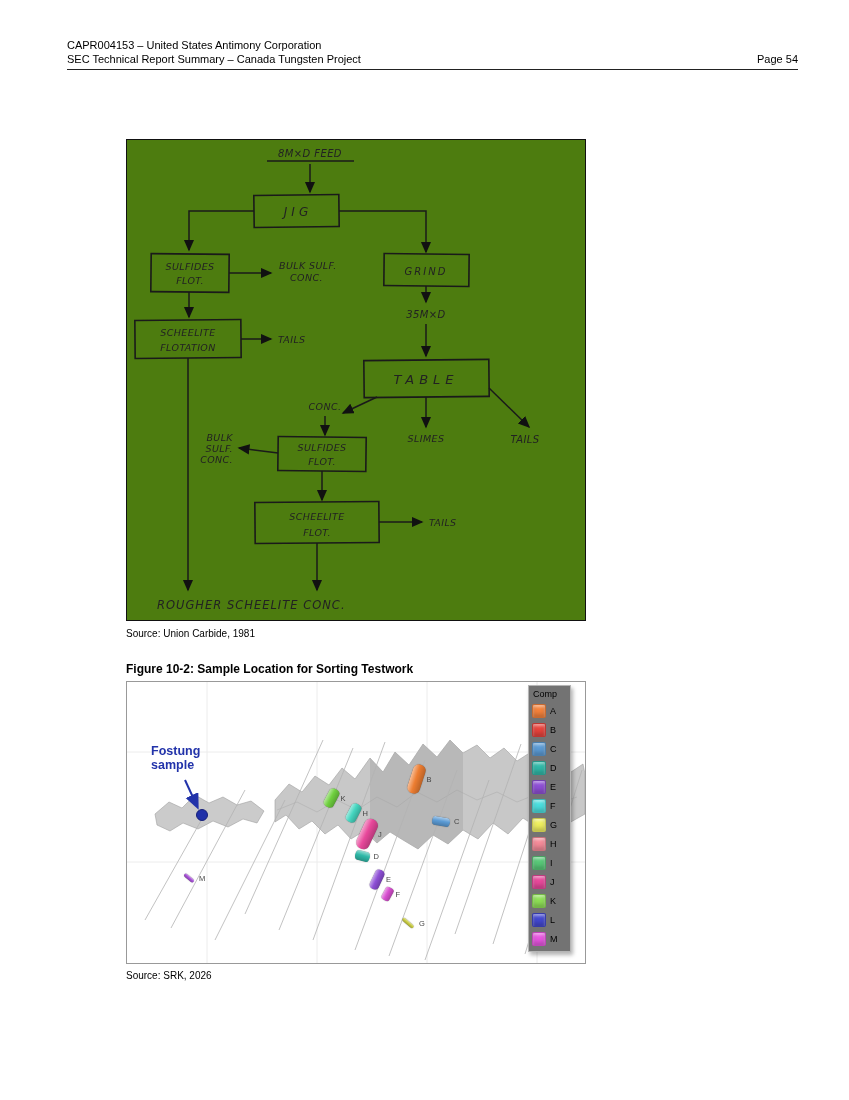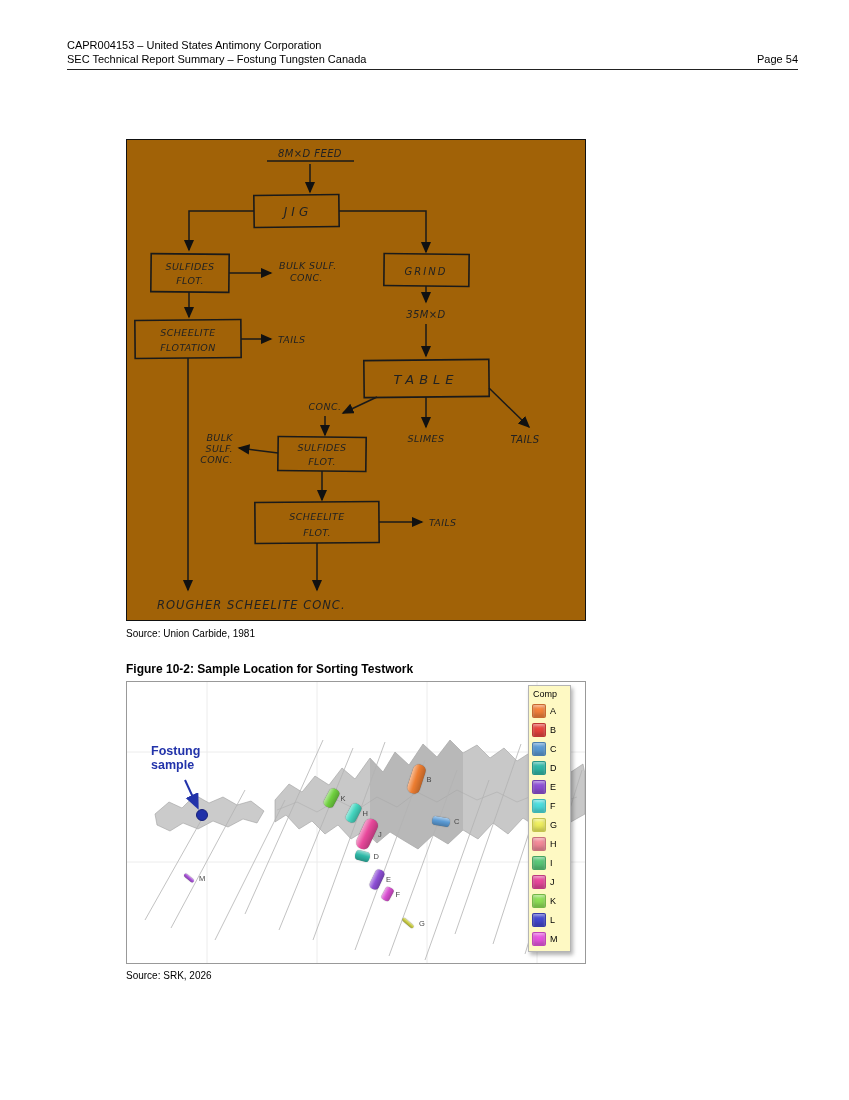--- a/index.html
+++ b/index.html
@@ -16,59 +16,59 @@
   
   .fig-title { position:absolute; left:118px; font-size:12px; font-weight:bold; }
   #fig1-title { top:111px; }
   #fig2-title { top:662px;text-align:center; }
   .fig-source { position:absolute; left:118px; font-size:10px; }
   #fig1-source { top:628px; }
   #fig2-source { top:970px;text-align:center; }
 
   
   .fig1-frame { position:absolute; left:118px; top:139px; width:458px; height:480px;
-                border:1px solid #111; background:#a16207; }
+                border:1px solid #111; background:#4d7c0f; }
   .fc { font:italic 10px "DejaVu Sans", sans-serif; fill:#222; letter-spacing:.4px; }
   .t-mid { text-anchor:middle; }
   .t-end { text-anchor:end; }
   .fc-big { font-size:12px; letter-spacing:4px; }
   .fc-table { font-size:13px; letter-spacing:5px; }
   .fc-sm { font-size:9.5px; }
   .fc-rough { font-size:11.5px; letter-spacing:1px; }
   .fc-box { fill:none; stroke:#1a1a1a; stroke-width:1.6; }
   .fc-line { fill:none; stroke:#1a1a1a; stroke-width:1.5; }
 
   
   .fig2-frame { position:absolute; left:118px; top:681px; width:458px; height:281px;
                 border:1px solid #999; background:#fff; }
   .scene { position:relative; width:458px; height:281px; overflow:hidden; }
   .scene-svg { position:absolute; left:0; top:0; }
   .scene-label { position:absolute; left:24px; top:62px; width:62px; font-weight:bold;
                  font-size:12.5px; line-height:1.15; color:#2233AA; }
   .cyl { position:absolute; box-shadow:0 0 1px rgba(0,0,0,.4); }
   .cyl-label { position:absolute; font-size:7.5px; color:#444; }
-  .legend { position:absolute; top:3px; right:14px; width:38px; background:#fef9c3;
+  .legend { position:absolute; top:3px; right:14px; width:38px; background:#737373;
             border:1px solid #b5b5b5; box-shadow:2px 3px 4px rgba(0,0,0,.3);
             padding:2px 0 3px 3px; }
   .legend-header { font-size:9px; margin:1px 0 2px 1px; }
   .legend-row { display:flex; align-items:center; height:19px; gap:4px; }
   .legend-swatch { width:12px; height:12px; border-radius:2px; flex:0 0 auto;
                    border:1px solid rgba(0,0,0,.18);
                    box-shadow: inset 0 -3px 4px rgba(0,0,0,.22), inset 0 2px 3px rgba(255,255,255,.5); }
   .legend-label { font-size:9px; }
 </style>
 </head>
 <body>
 
 <div class="page">
 
   <header class="doc-header">
     <div>CAPR004153 – United States Antimony Corporation</div>
     <div class="header-row2">
-      <span>SEC Technical Report Summary – Fostung Tungsten Canada</span>
+      <span>SEC Technical Report Summary – Canada Tungsten Project</span>
       <span>Page 54</span>
     </div>
   </header>
 
 
   <div class="fig1-frame">
     <svg width="458" height="480" viewBox="0 0 458 480">
       <defs>
         <marker id="arw" markerWidth="9" markerHeight="9" refX="7" refY="3.5" orient="auto">
           <path d="M0,0 L8,3.5 L0,7 Z" fill="#111"></path>

